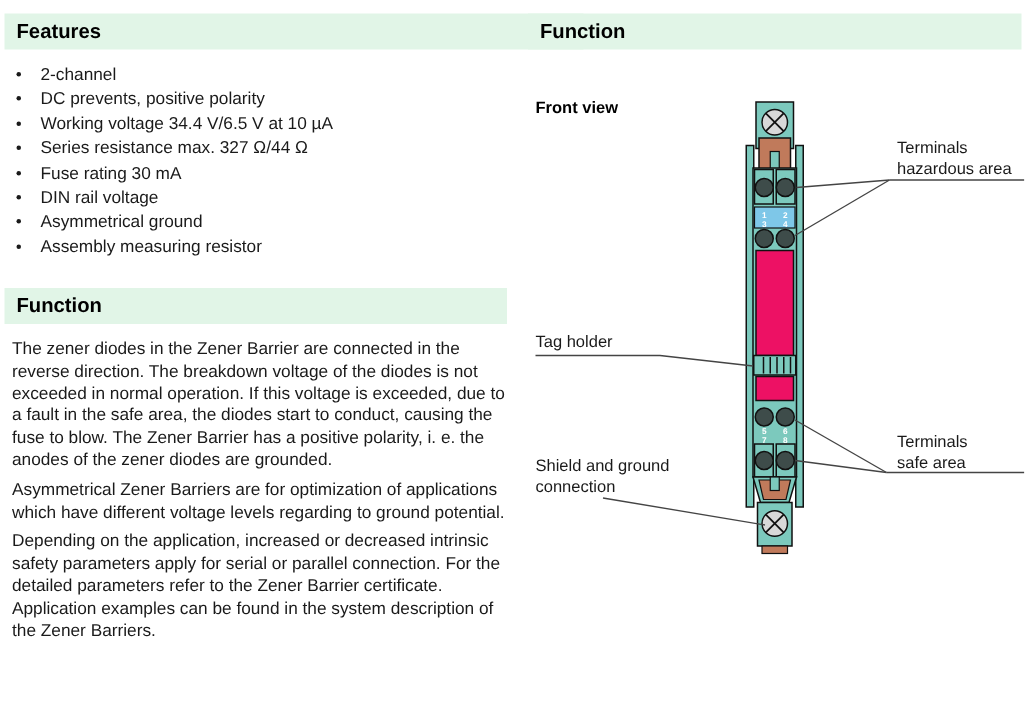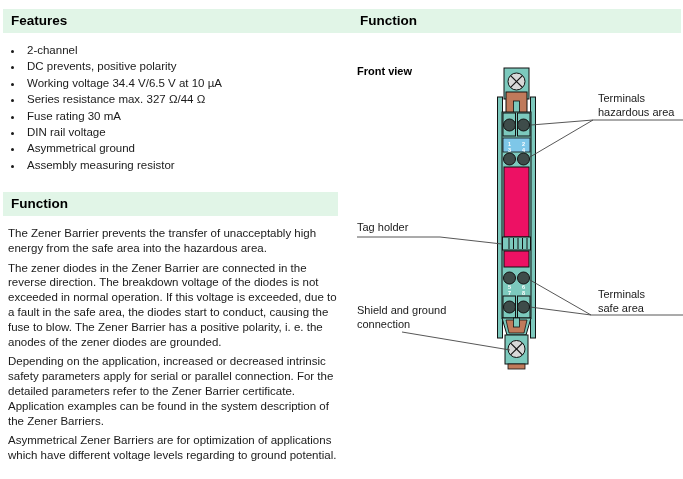--- a/index.html
+++ b/index.html
@@ -47,24 +47,23 @@
   <li>Series resistance max. 327 Ω/44 Ω</li>
   <li>Fuse rating 30 mA</li>
   <li>DIN rail voltage</li>
   <li>Asymmetrical ground</li>
   <li>Assembly measuring resistor</li>
 </ul>
 
 <div id="function-band" class="section-band">Function</div>
 
 <div class="function-text">
-  <p>The Zener Barrier prevents the transfer of unacceptably high energy from the safe area into the hazardous area.</p>
   <p>The zener diodes in the Zener Barrier are connected in the reverse direction. The breakdown voltage of the diodes is not exceeded in normal operation. If this voltage is exceeded, due to a fault in the safe area, the diodes start to conduct, causing the fuse to blow. The Zener Barrier has a positive polarity, i. e. the anodes of the zener diodes are grounded.</p>
+  <p>Asymmetrical Zener Barriers are for optimization of applications which have different voltage levels regarding to ground potential.</p>
   <p>Depending on the application, increased or decreased intrinsic safety parameters apply for serial or parallel connection. For the detailed parameters refer to the Zener Barrier certificate. Application examples can be found in the system description of the Zener Barriers.</p>
-  <p>Asymmetrical Zener Barriers are for optimization of applications which have different voltage levels regarding to ground potential.</p>
 </div>
 
 <div id="assembly-band" class="section-band">Function</div>
 
 <svg style="position:absolute;left:352px;top:40px;" width="331" height="439" viewBox="0 0 331 439">
 
   <text class="lbl-b" x="5" y="35">Front view</text>
 
   <g>
 

